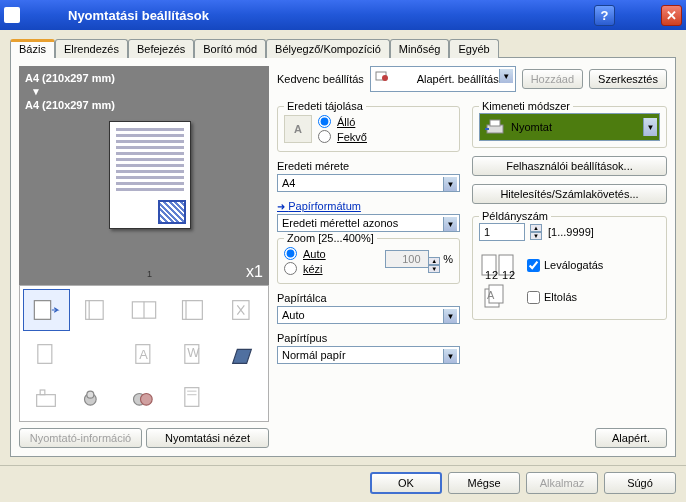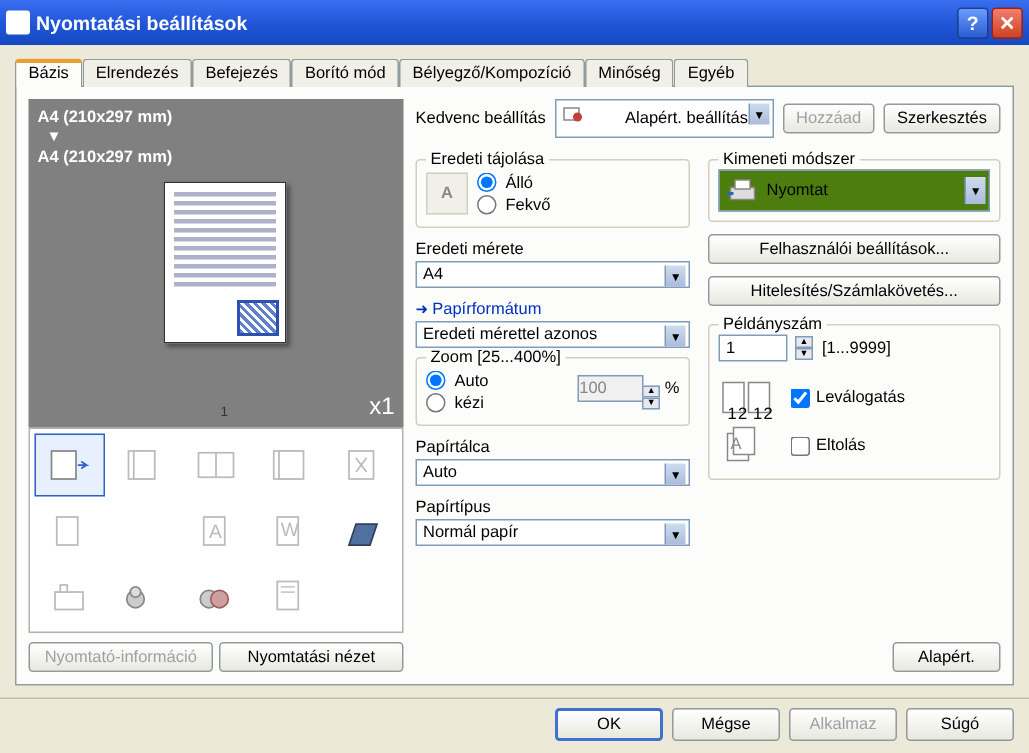--- a/index.html
+++ b/index.html
@@ -1,18 +1,18 @@
 <!DOCTYPE html>
 <html><head>
 <meta charset="utf-8">
 <style>
 * { box-sizing: border-box; margin: 0; padding: 0; font-family: Tahoma, sans-serif; font-size: 11px; }
 body { background: #ece9d8; width: 686px; height: 502px; overflow: hidden; }
 
-.titlebar { height: 30px; background: linear-gradient(to bottom, #3a6ef0 0%, #2157d8 50%, #1547c0 100%); display: flex; align-items: center; padding: 0 4px; color: white; }
+.titlebar { height: 30px; background: linear-gradient(to bottom, #3a6ef0 0%, #2157d8 50%, #1547c0 100%); display: flex; align-items: center; padding: 0 4px; color: white; gap: 44px; }
 .titlebar .icon { width: 16px; height: 16px; background: #fff; border-radius: 2px; margin-right: 4px; display: inline-block; }
 .titlebar .title { flex: 1; font-weight: bold; font-size: 13px; }
 .titlebar .btn { width: 21px; height: 21px; margin-left: 2px; border-radius: 3px; display: flex; align-items: center; justify-content: center; font-weight: bold; color: white; font-size: 13px; }
 .titlebar .help { background: linear-gradient(to bottom, #6a9cff, #2a5cd0); border: 1px solid #1a4090; }
 .titlebar .close { background: linear-gradient(to bottom, #f08070, #d04020); border: 1px solid #a02010; }
 
 .content { padding: 8px 10px; }
 
 .tabs { display: flex; border-bottom: none; position: relative; }
 .tab { padding: 3px 8px; border: 1px solid #919b9c; border-bottom: none; background: #f0f0e8; border-radius: 3px 3px 0 0; margin-right: 0px; cursor: pointer; position: relative; top: 1px; }
@@ -43,30 +43,30 @@
 .mid-col { flex: 1; display: flex; flex-direction: column; gap: 4px; }
 .row1 { display: flex; align-items: center; gap: 6px; margin-bottom: 4px; }
 .row1 .lbl { white-space: nowrap; }
 .combo { border: 1px solid #7f9db9; background: white; padding: 2px 16px 2px 4px; position: relative; min-width: 100px; display: inline-flex; align-items: center; gap: 4px; justify-content: space-between; }
 .combo::after { content: '▼'; font-size: 8px; position: absolute; right: 2px; top: 2px; background: linear-gradient(#cde, #abd); width: 13px; height: 14px; display: flex; align-items: center; justify-content: center; border-left: 1px solid #7f9db9; }
 .combo.full { width: 100%; }
 
 .group { border: 1px solid #d0d0c0; border-radius: 3px; padding: 6px; position: relative; margin-top: 6px; }
 .group .legend { position: absolute; top: -7px; left: 6px; background: #fcfcfa; padding: 0 3px; }
 .group-label { margin-top: 8px; margin-bottom: 2px; }
-.group-label.blue { color: #0030c0; }
+.group-label.blue { color: #0030c0; text-decoration: underline; }
 .group-label.blue::before { content: '➜ '; font-size: 10px; }
 
-.radio-row { display: flex; align-items: center; gap: 4px; margin: 2px 0; }
+.radio-row { display: flex; align-items: center; gap: 4px; margin: 2px 0; text-decoration: underline; }
 .radio-row input { margin-right: 2px; }
 .orient-group { display: flex; align-items: center; gap: 6px; }
 .orient-icon { width: 28px; height: 28px; border: 1px solid #d0d0c0; display: flex; align-items: center; justify-content: center; font-weight: bold; color: #888; background: #f0f0e8; }
 
 .zoom-inner { display: flex; justify-content: space-between; align-items: center; }
-.spin { border: 1px solid #7f9db9; background: #f0f0f0; color: #888; padding: 2px 0; width: 44px; display: inline-block; }
+.spin { border: 1px solid #7f9db9; background: #f0f0f0; color: #888; padding: 2px 16px; width: 44px; display: inline-block; }
 .spin-btns { display: inline-flex; flex-direction: column; margin-left: -1px; }
 .spin-btns span { font-size: 6px; border: 1px solid #7f9db9; width: 12px; height: 8px; text-align: center; background: #e8e8f0; line-height: 6px; }
 
 .right-col { width: 195px; display: flex; flex-direction: column; gap: 4px; }
 .output-combo { display: flex; align-items: center; gap: 4px; border: 1px solid #7f9db9; background: #4d7c0f; padding: 3px; position: relative; }
 .output-combo::after { content: '▼'; font-size: 8px; position: absolute; right: 2px; top: 4px; background: linear-gradient(#cde,#abd); width: 13px; height: 18px; display: flex; align-items: center; justify-content: center; border-left: 1px solid #7f9db9; }
 .out-ico { width: 24px; height: 20px; }
 
 .wide-btn { width: 100%; margin-top: 4px; }
 .copies-row { display: flex; align-items: center; gap: 6px; }

